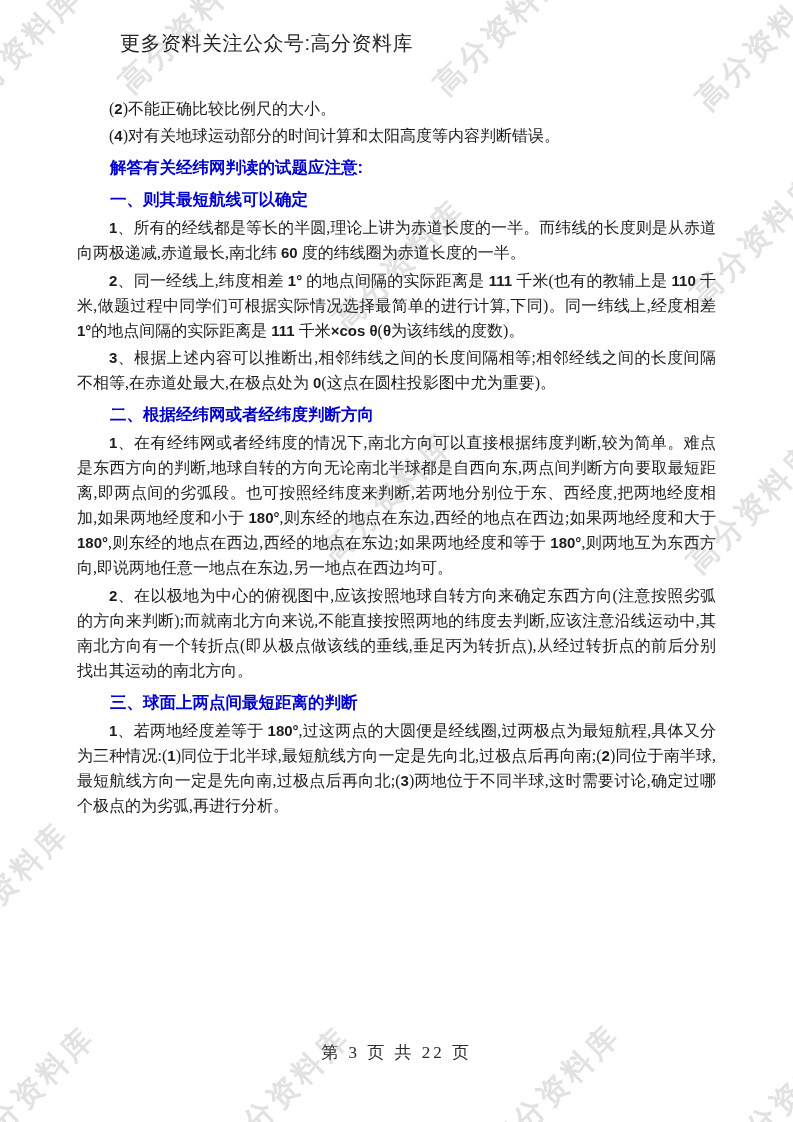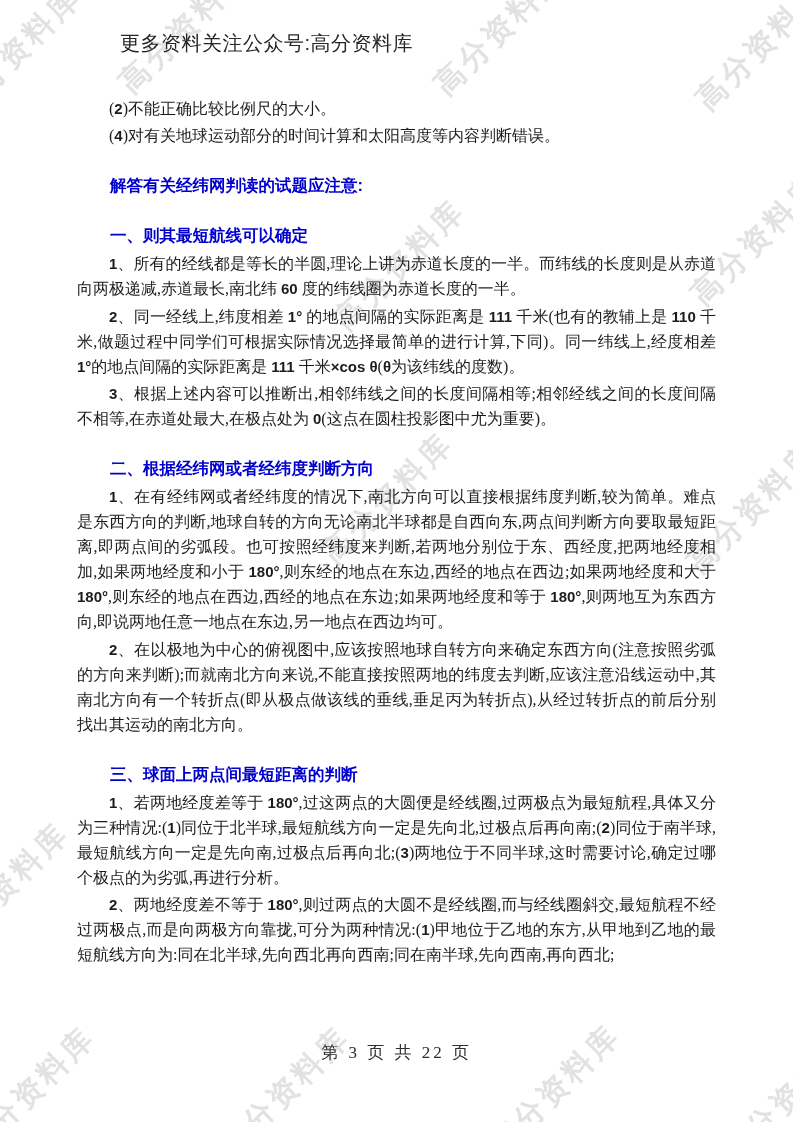--- a/index.html
+++ b/index.html
@@ -29,21 +29,21 @@
     position:absolute; left:77px; top:93px; width:639px;
     color:#1c1c1c;
   }
   .content p.body {
     font-size:16px; line-height:25px; margin:2.5px 0;
     text-align:justify; text-indent:2em;
   }
   .content p.headblue {
     font-family:"Liberation Sans", sans-serif;
     font-weight:bold; font-size:16.5px; line-height:25px;
-    color:#0101cd; text-indent:2em; margin:25px 0 3px 0;
+    color:#0101cd; text-indent:2em; margin:7px 0 3px 0;
   }
   .num {
     font-family:"Liberation Sans", sans-serif;
     font-weight:bold; font-size:15px;
   }
   
   .ftr {
     position:absolute; left:0; top:1041px; width:100%;
     text-align:center; font-size:17px; color:#2e2e2e;
     letter-spacing:3px;
@@ -77,18 +77,17 @@
       <p class="headblue">解答有关经纬网判读的试题应注意:</p>
       <p class="headblue">一、则其最短航线可以确定</p>
       <p class="body"><span class="num">1</span>、所有的经线都是等长的半圆,理论上讲为赤道长度的一半。而纬线的长度则是从赤道向两极递减,赤道最长,南北纬 <span class="num">60</span> 度的纬线圈为赤道长度的一半。</p>
       <p class="body"><span class="num">2</span>、同一经线上,纬度相差 <span class="num">1°</span> 的地点间隔的实际距离是 <span class="num">111</span> 千米(也有的教辅上是 <span class="num">110</span> 千米,做题过程中同学们可根据实际情况选择最简单的进行计算,下同)。同一纬线上,经度相差 <span class="num">1°</span>的地点间隔的实际距离是 <span class="num">111</span> 千米<span class="num">×</span><span class="num">cos θ</span>(<span class="num">θ</span>为该纬线的度数)。</p>
       <p class="body"><span class="num">3</span>、根据上述内容可以推断出,相邻纬线之间的长度间隔相等;相邻经线之间的长度间隔不相等,在赤道处最大,在极点处为 <span class="num">0</span>(这点在圆柱投影图中尤为重要)。</p>
       <p class="headblue">二、根据经纬网或者经纬度判断方向</p>
       <p class="body"><span class="num">1</span>、在有经纬网或者经纬度的情况下,南北方向可以直接根据纬度判断,较为简单。难点是东西方向的判断,地球自转的方向无论南北半球都是自西向东,两点间判断方向要取最短距离,即两点间的劣弧段。也可按照经纬度来判断,若两地分别位于东、西经度,把两地经度相加,如果两地经度和小于 <span class="num">180°</span>,则东经的地点在东边,西经的地点在西边;如果两地经度和大于 <span class="num">180°</span>,则东经的地点在西边,西经的地点在东边;如果两地经度和等于 <span class="num">180°</span>,则两地互为东西方向,即说两地任意一地点在东边,另一地点在西边均可。</p>
       <p class="body"><span class="num">2</span>、在以极地为中心的俯视图中,应该按照地球自转方向来确定东西方向(注意按照劣弧的方向来判断);而就南北方向来说,不能直接按照两地的纬度去判断,应该注意沿线运动中,其南北方向有一个转折点(即从极点做该线的垂线,垂足丙为转折点),从经过转折点的前后分别找出其运动的南北方向。</p>
       <p class="headblue">三、球面上两点间最短距离的判断</p>
       <p class="body"><span class="num">1</span>、若两地经度差等于 <span class="num">180°</span>,过这两点的大圆便是经线圈,过两极点为最短航程,具体又分为三种情况:(<span class="num">1</span>)同位于北半球,最短航线方向一定是先向北,过极点后再向南;(<span class="num">2</span>)同位于南半球,最短航线方向一定是先向南,过极点后再向北;(<span class="num">3</span>)两地位于不同半球,这时需要讨论,确定过哪个极点的为劣弧,再进行分析。</p>
-      <p class="body"><span class="num">2</span>、两地经度差不等于 <span class="num">180°</span>,则过两点的大圆不是经线圈,而与经线圈斜交,最短航程不经过两极点,而是向两极方向靠拢,可分为两种情况:(<span class="num">1</span>)甲地位于乙地的东方,从甲地到乙地的最短航线方向为:同在北半球,先向西北再向西南;同在南半球,先向西南,再向西北;</p>
     </div>
   <div class="ftr">
     <span>第 3 页 共 22 页</span>
   </div>
 </div>
 
 </body></html>

